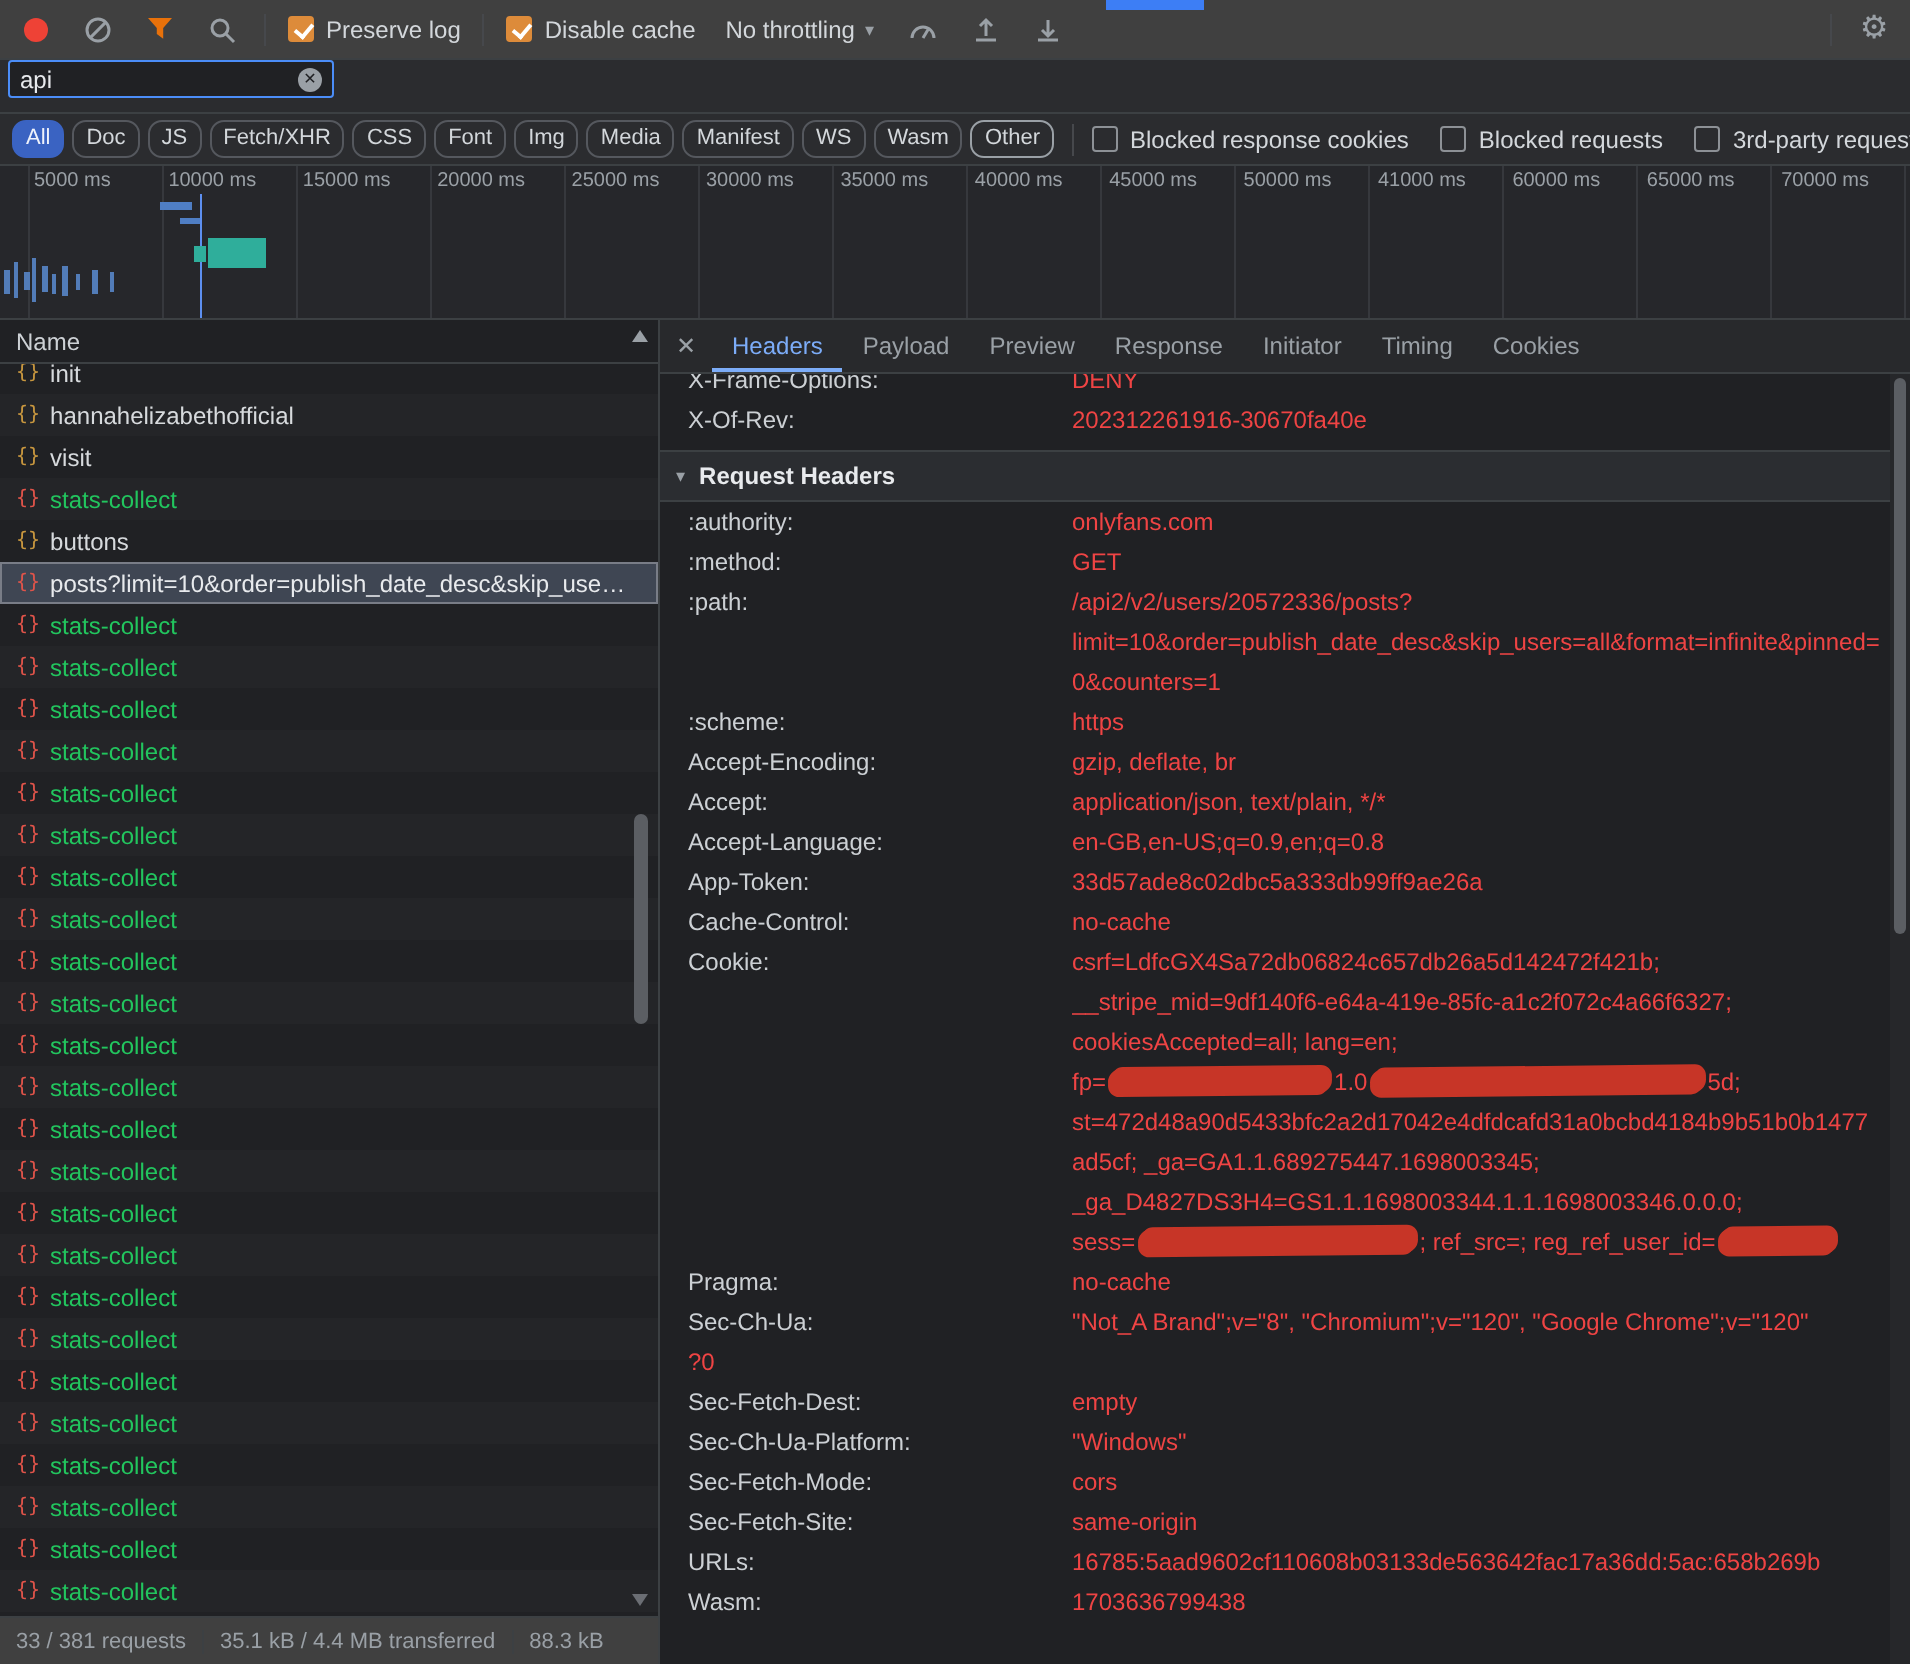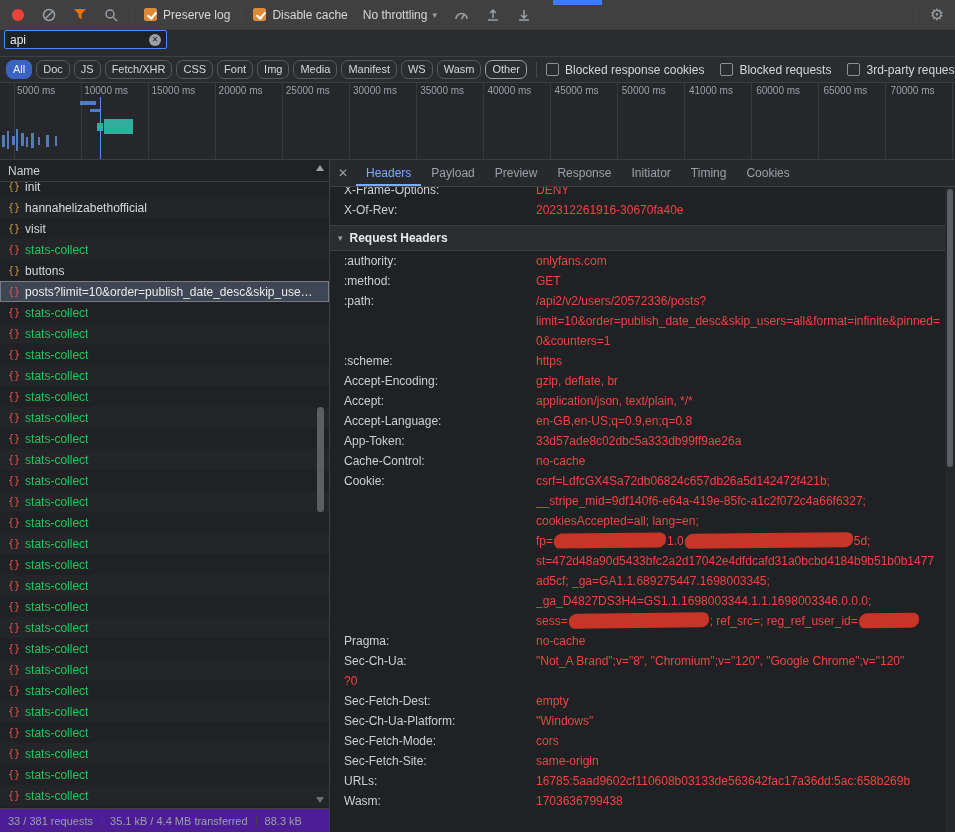--- a/index.html
+++ b/index.html
@@ -51,21 +51,21 @@
   .list-body{position:absolute;left:0;top:22px;right:0;bottom:24px;overflow:hidden;}
   .list-rows{margin-top:-6px;}
   .req{height:21px;display:flex;align-items:center;padding-left:8px;cursor:pointer;white-space:nowrap;}
   .req:nth-child(even){background:#242528;}
   .ricon{font-family:"DejaVu Sans Mono",monospace;font-size:10px;margin-right:5px;color:#c8973f;flex:none;}
   .req.err .ricon{color:#e0544a;}
   .rname{overflow:hidden;text-overflow:ellipsis;color:#d7dadd;padding-right:16px;}
   .req.err .rname{color:#22c55e;}
   .req.sel{background:#3f4653;outline:1px solid rgba(255,255,255,.3);outline-offset:-1px;}
   .req.sel .rname{color:#e8eaed;}
-  .status{position:absolute;left:0;bottom:0;right:0;height:24px;border-top:1px solid #3c4043;background:#4c1d95;display:flex;align-items:center;font-size:11px;color:#9aa0a6;overflow:hidden;}
+  .status{position:absolute;left:0;bottom:0;right:0;height:24px;border-top:1px solid #3c4043;background:#404040;display:flex;align-items:center;font-size:11px;color:#9aa0a6;overflow:hidden;}
   .sitem{padding:0 8px;white-space:nowrap;}
   .sitem + .sitem{border-left:1px solid #3c4043;}
 
   
   .lscroll{position:absolute;right:3px;top:2px;bottom:26px;width:11px;z-index:3;}
   .sb-up{position:absolute;top:3px;left:1px;width:0;height:0;border-left:4.5px solid transparent;border-right:4.5px solid transparent;border-bottom:6px solid #9aa0a6;}
   .sb-down{position:absolute;bottom:3px;left:1px;width:0;height:0;border-left:4.5px solid transparent;border-right:4.5px solid transparent;border-top:6px solid #6b6e74;}
   .lscroll .sb-thumb{position:absolute;left:2px;width:7px;top:245px;height:105px;background:#5b5e63;border-radius:4px;}
   .rscroll{position:absolute;right:0;top:27px;width:10px;bottom:0;background:#26272a;}
   .rscroll .sb-thumb{position:absolute;left:2px;right:2px;top:2px;height:278px;background:#5b5e63;border-radius:4px;}

